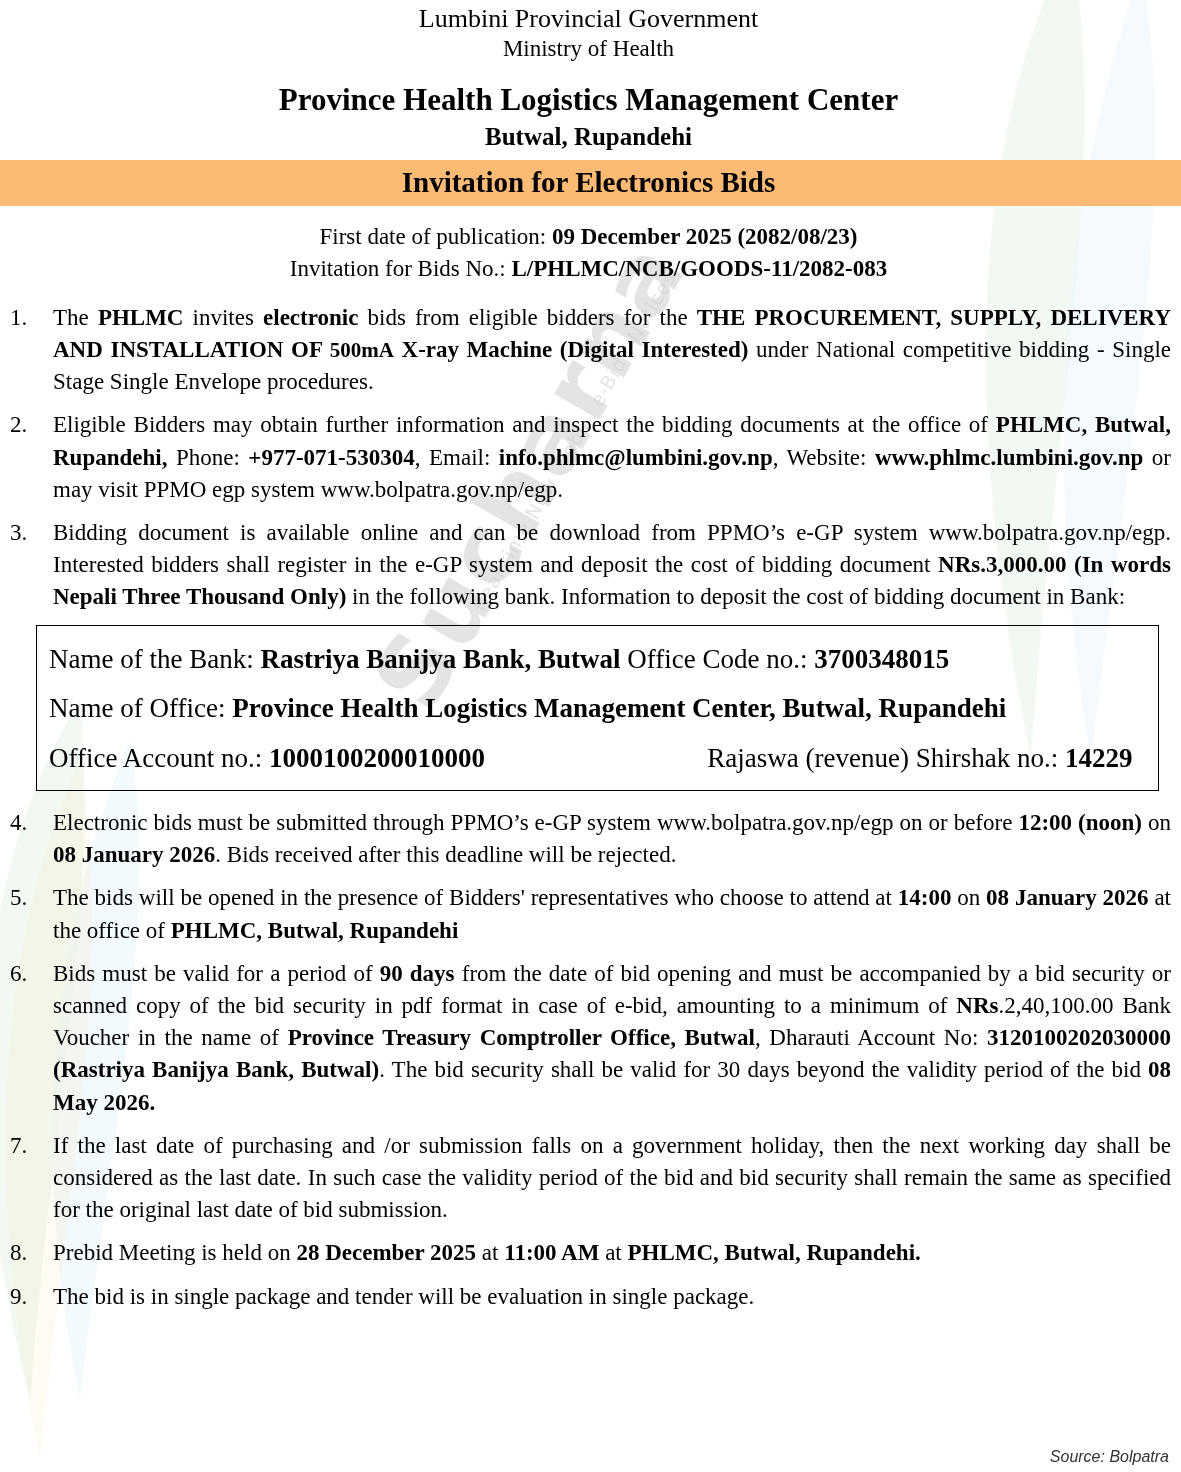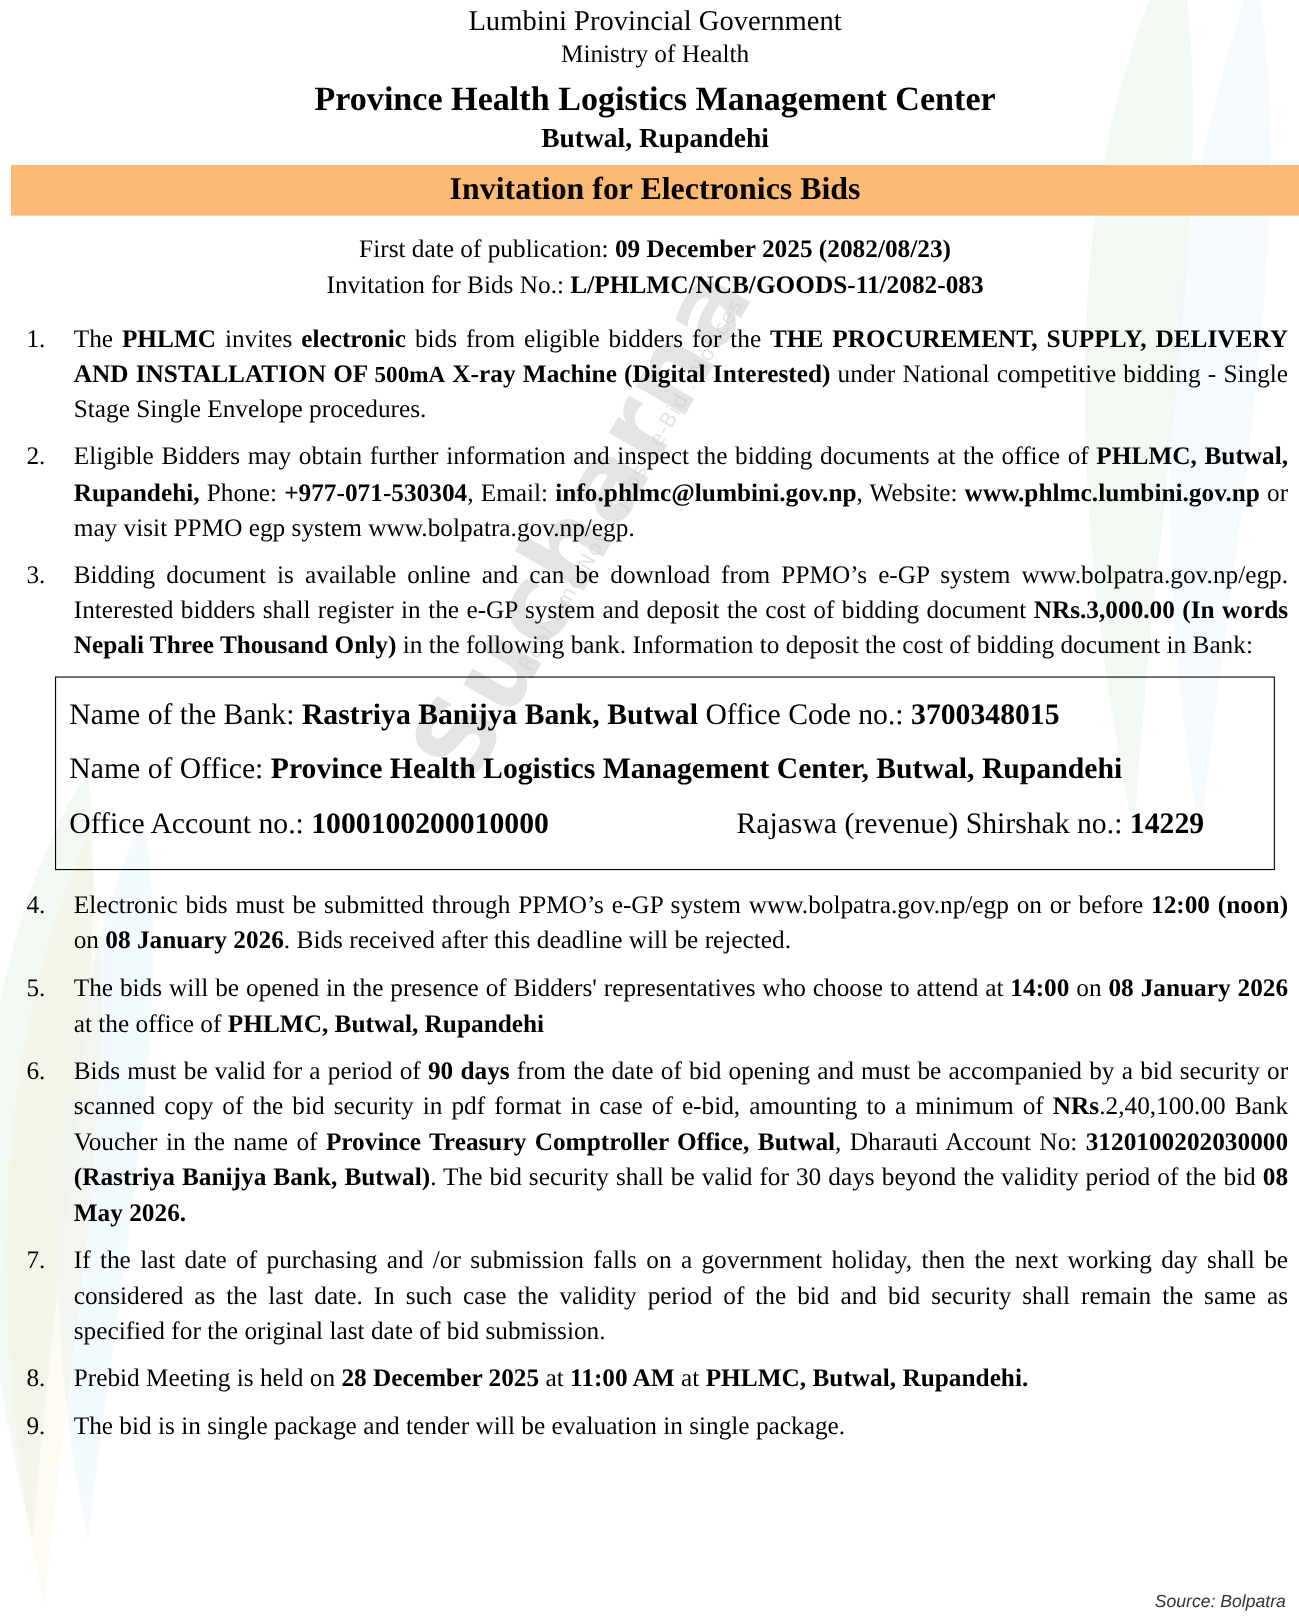--- a/index.html
+++ b/index.html
@@ -35,30 +35,30 @@
     opacity: 0.55;
     transform: rotate(-60deg);
     white-space: nowrap;
   }
   .wm-text.big { font-size: 95px; letter-spacing: 2px; }
   .wm-text.small { font-size: 19px; font-weight: normal; letter-spacing: 1px; }
 
   .page {
     position: relative;
     z-index: 2;
-    padding: 4px 10px 0 20px;
+    padding: 4px 10px 0 6px;
     box-sizing: border-box;
     width: 1181px;
   }
 
   
   .hdr { text-align: center; }
   .hdr .l1 { font-size: 26px; line-height: 1.18; }
   .hdr .l2 { font-size: 23px; line-height: 1.18; }
-  .hdr .l3 { font-size: 31px; font-weight: bold; line-height: 1.3; margin-top: 8px; }
+  .hdr .l3 { font-size: 31px; font-weight: bold; line-height: 1.3; margin-top: 18px; }
   .hdr .l4 { font-size: 25px; font-weight: bold; line-height: 1.3; margin-top: 1px; }
 
   .title-band {
     background: #fdba74;
     text-align: center;
     font-size: 29px;
     font-weight: bold;
     padding: 6px 0 7px 0;
     margin: 6px -10px 0 -10px;
   }
@@ -100,21 +100,21 @@
   .bank-box {
     border: 1.5px solid #000;
     margin: 6px 0 10px 30px;
     padding: 9px 12px 10px 12px;
     font-size: 27px;
     line-height: 1.5;
     width: calc(100% - 42px);
     box-sizing: border-box;
   }
   .bank-row { margin: 4px 0 9px 0; }
-  .bank-row:last-child { margin-bottom: 12px; }
+  .bank-row:last-child { margin-bottom: 2px; gap: 44px; }
   .bank-row.split { display: flex; }
   .bank-row.split .left { flex: 0 0 56%; }
   .bank-row.split .right { flex: 1; }
 
   .source {
     position: absolute;
     right: 12px;
     bottom: 6px;
     font-family: "Liberation Sans", sans-serif;
     font-size: 16px;

